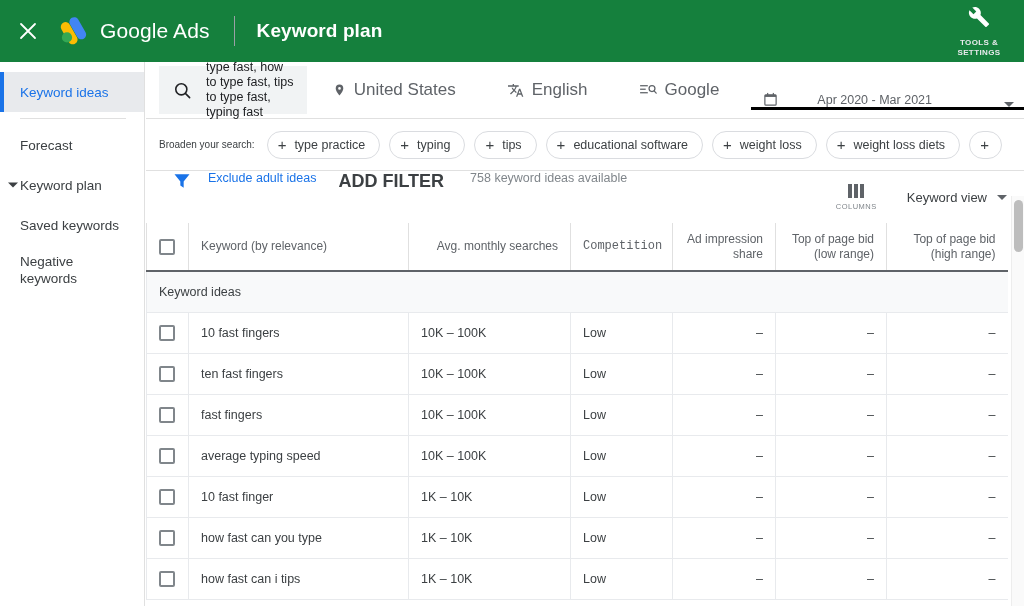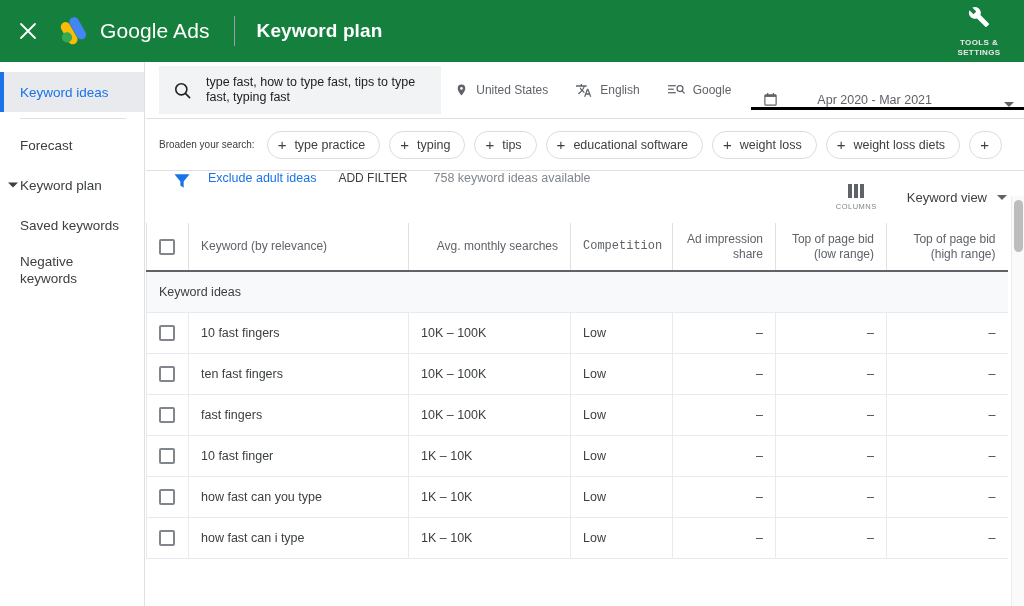--- a/index.html
+++ b/index.html
@@ -106,22 +106,22 @@
     display: flex; align-items: center;
     padding: 0 12px 0 14px;
     cursor: text;
   }
   .search-box .q-icon { flex: 0 0 auto; margin-right: 14px; }
   .search-text {
     font-size: 12.5px; color: #202124; line-height: 15px;
   }
   .filter-pill {
     display: flex; align-items: center;
-    padding: 0 14px; height: 40px;
-    font-size: 12px; color: #5f6368;
+    padding: 0 26px; height: 40px;
+    font-size: 17px; color: #5f6368;
     cursor: pointer; white-space: nowrap;
   }
   .filter-pill .fp-icon { margin-right: 8px; display: flex; }
   .date-pill {
     display: flex; align-items: flex-end;
     height: 40px; margin-left: 6px;
     border-bottom: 3px solid #000000;
     padding: 0 10px 0 12px;
     font-size: 12.5px; color: #5f6368;
     cursor: pointer; white-space: nowrap; gap: 30px;
@@ -166,21 +166,21 @@
     height: 52px;
     display: flex; align-items: flex-start;
     padding-left: 26px;
     position: relative;
   }
   .funnel { margin-right: 16px; display: flex; }
   .link-blue {
     font-size: 12.5px; color: #1a73e8; cursor: pointer; white-space: nowrap;
   }
   .add-filter {
-    font-size: 12px; color: #3c4043; font-weight: 400;
+    font-size: 18px; color: #3c4043; font-weight: 700;
     margin-left: 22px; cursor: pointer; white-space: nowrap;
   }
   .ideas-count {
     font-size: 12.5px; color: #80868b; margin-left: 26px; white-space: nowrap;
   }
   .toolbar-right {
     position: absolute; right: 17px; top: 0; height: 52px;
     display: flex; align-items: center;
   }
   .columns-btn {
@@ -508,20 +508,31 @@
           <td class="td-right">10K – 100K</td>
           <td class="td-left">Low</td>
           <td class="td-dash">–</td>
           <td class="td-dash">–</td>
           <td class="td-dash">–</td>
         </tr>
         <tr>
           <td class="td-check">
               <span class="cbox"></span>
             </td>
+          <td class="td-kw">average typing speed</td>
+          <td class="td-right">10K – 100K</td>
+          <td class="td-left">Low</td>
+          <td class="td-dash">–</td>
+          <td class="td-dash">–</td>
+          <td class="td-dash">–</td>
+        </tr>
+        <tr>
+          <td class="td-check">
+              <span class="cbox"></span>
+            </td>
           <td class="td-kw">10 fast finger</td>
           <td class="td-right">1K – 10K</td>
           <td class="td-left">Low</td>
           <td class="td-dash">–</td>
           <td class="td-dash">–</td>
           <td class="td-dash">–</td>
         </tr>
         <tr>
           <td class="td-check">
               <span class="cbox"></span>
@@ -530,21 +541,21 @@
           <td class="td-right">1K – 10K</td>
           <td class="td-left">Low</td>
           <td class="td-dash">–</td>
           <td class="td-dash">–</td>
           <td class="td-dash">–</td>
         </tr>
         <tr>
           <td class="td-check">
               <span class="cbox"></span>
             </td>
-          <td class="td-kw">how fast can i type</td>
+          <td class="td-kw">how fast can i tips</td>
           <td class="td-right">1K – 10K</td>
           <td class="td-left">Low</td>
           <td class="td-dash">–</td>
           <td class="td-dash">–</td>
           <td class="td-dash">–</td>
         </tr>
       </tbody>
     </table>
   </div>
 </main>

